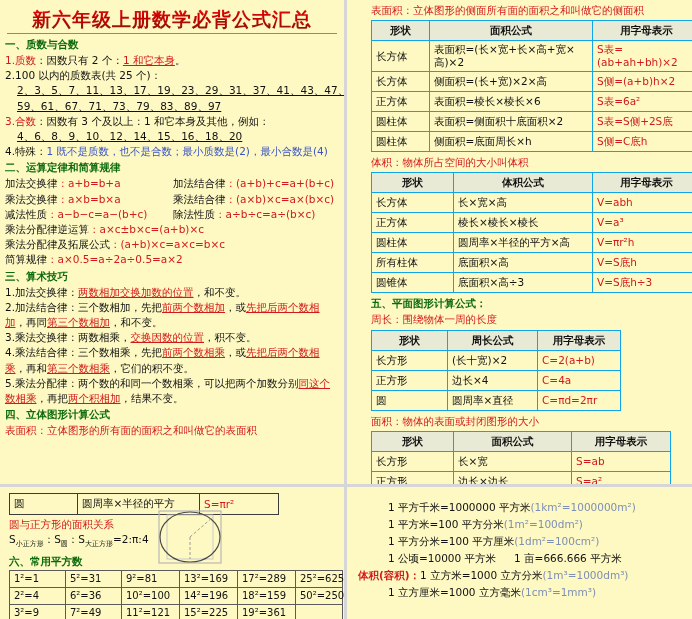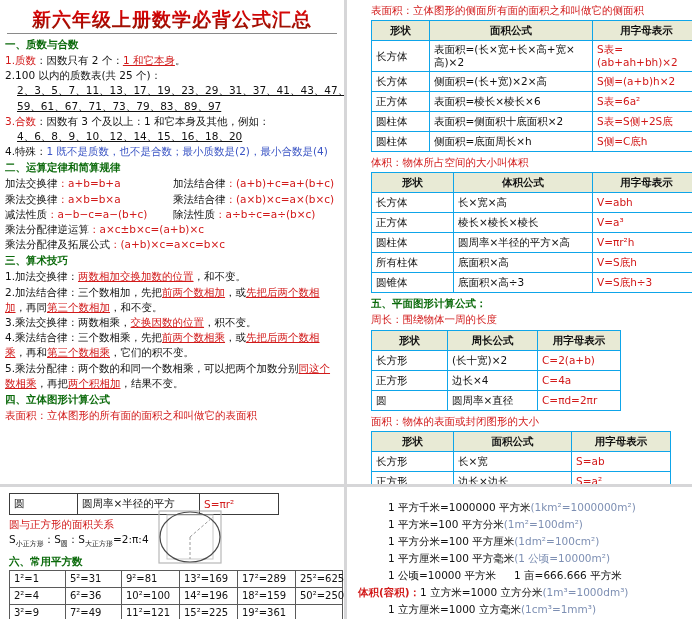--- a/index.html
+++ b/index.html
@@ -1,21 +1,21 @@
 <!DOCTYPE html>
 <html><head>
 <meta charset="utf-8">
 <style>
   html,body{margin:0;padding:0;}
   body{
     width:692px;height:619px;overflow:hidden;
     background:#d6d6d8;
     font-family:"DejaVu Sans","Liberation Sans",sans-serif;
   }
-  .sheet{position:absolute;background:#ffffff;overflow:hidden;}
+  .sheet{position:absolute;background:#fef9c3;overflow:hidden;}
   .p-tl{left:0;top:0;width:344px;height:484px;}
   .p-tr{left:347px;top:0;width:374px;height:484px;padding-left:15px;}
   .p-bl{left:0;top:487px;width:344px;height:132px;}
   .p-br{left:347px;top:487px;width:345px;height:132px;}
 
   .pad{padding:3px 5px 0 5px;}
 
   
   .title{
     text-align:center;
@@ -110,20 +110,21 @@
     <div class="cols">
       <div class="c1">
           <p class="ln"><span>减法性质</span><span class="rd">：a−b−c=a−(b+c)</span></p>
         </div>
       <div class="c2">
           <p class="ln"><span>除法性质</span><span class="rd">：a÷b÷c=a÷(b×c)</span></p>
         </div>
     </div>
     <p class="ln"><span>乘法分配律逆运算</span><span class="rd">：a×c±b×c=(a+b)×c</span></p>
     <p class="ln"><span>乘法分配律及拓展公式</span><span class="rd">：(a+b)×c=a×c=b×c</span></p>
+    <p class="ln"><span>简算规律</span><span class="rd">：a×0.5=a÷2a÷0.5=a×2</span></p>
 
     <div class="h2">三、算术技巧</div>
     <p class="ln2"><span>1.</span><span>加法交换律</span><span>：</span><span class="rdu">两数相加交换加数的位置</span><span>，和不变。</span></p>
     <p class="ln2"><span>2.</span><span>加法结合律</span><span>：三个数相加，先把</span><span class="rdu">前两个数相加</span><span>，或</span><span class="rdu">先把后两个数相加</span><span>，再同</span><span class="rdu">第三个数相加</span><span>，和不变。</span></p>
     <p class="ln2"><span>3.</span><span>乘法交换律</span><span>：两数相乘，</span><span class="rdu">交换因数的位置</span><span>，积不变。</span></p>
     <p class="ln2"><span>4.</span><span>乘法结合律</span><span>：三个数相乘，先把</span><span class="rdu">前两个数相乘</span><span>，或</span><span class="rdu">先把后两个数相乘</span><span>，再和</span><span class="rdu">第三个数相乘</span><span>，它们的积不变。</span></p>
     <p class="ln2"><span>5.</span><span>乘法分配律</span><span>：两个数的和同一个数相乘，可以把两个加数分别</span><span class="rdu">同这个数相乘</span><span>，再把</span><span class="rdu">两个积相加</span><span>，结果不变。</span></p>
 
     <div class="h2">四、立体图形计算公式</div>
     <p class="ln"><span class="rd">表面积：立体图形的所有面的面积之和叫做它的表面积</span></p>
@@ -350,18 +351,17 @@
     </tbody>
       </table>
   </div>
 </div>
 
 <div class="sheet p-br">
   <div class="pad" style="padding-top:12px;">
     <p class="unit"><span>1 平方千米=1000000 平方米</span><span class="note">(1km²=1000000m²)</span></p>
     <p class="unit"><span>1 平方米=100 平方分米</span><span class="note">(1m²=100dm²)</span></p>
     <p class="unit"><span>1 平方分米=100 平方厘米</span><span class="note">(1dm²=100cm²)</span></p>
-    <p class="unit"><span>1 平方厘米=100 平方毫米</span><span class="note">(1 公顷=10000m²)</span></p>
     <p class="unit"><span>1 公顷=10000 平方米</span><span class="gap"></span><span>1 亩=666.666 平方米</span></p>
     <p class="unit" style="padding-left:6px;"><span class="lbl">体积(容积)：</span><span>1 立方米=1000 立方分米</span><span class="note">(1m³=1000dm³)</span></p>
     <p class="unit"><span>1 立方厘米=1000 立方毫米</span><span class="note">(1cm³=1mm³)</span></p>
   </div>
 </div>
 
 </body></html>

